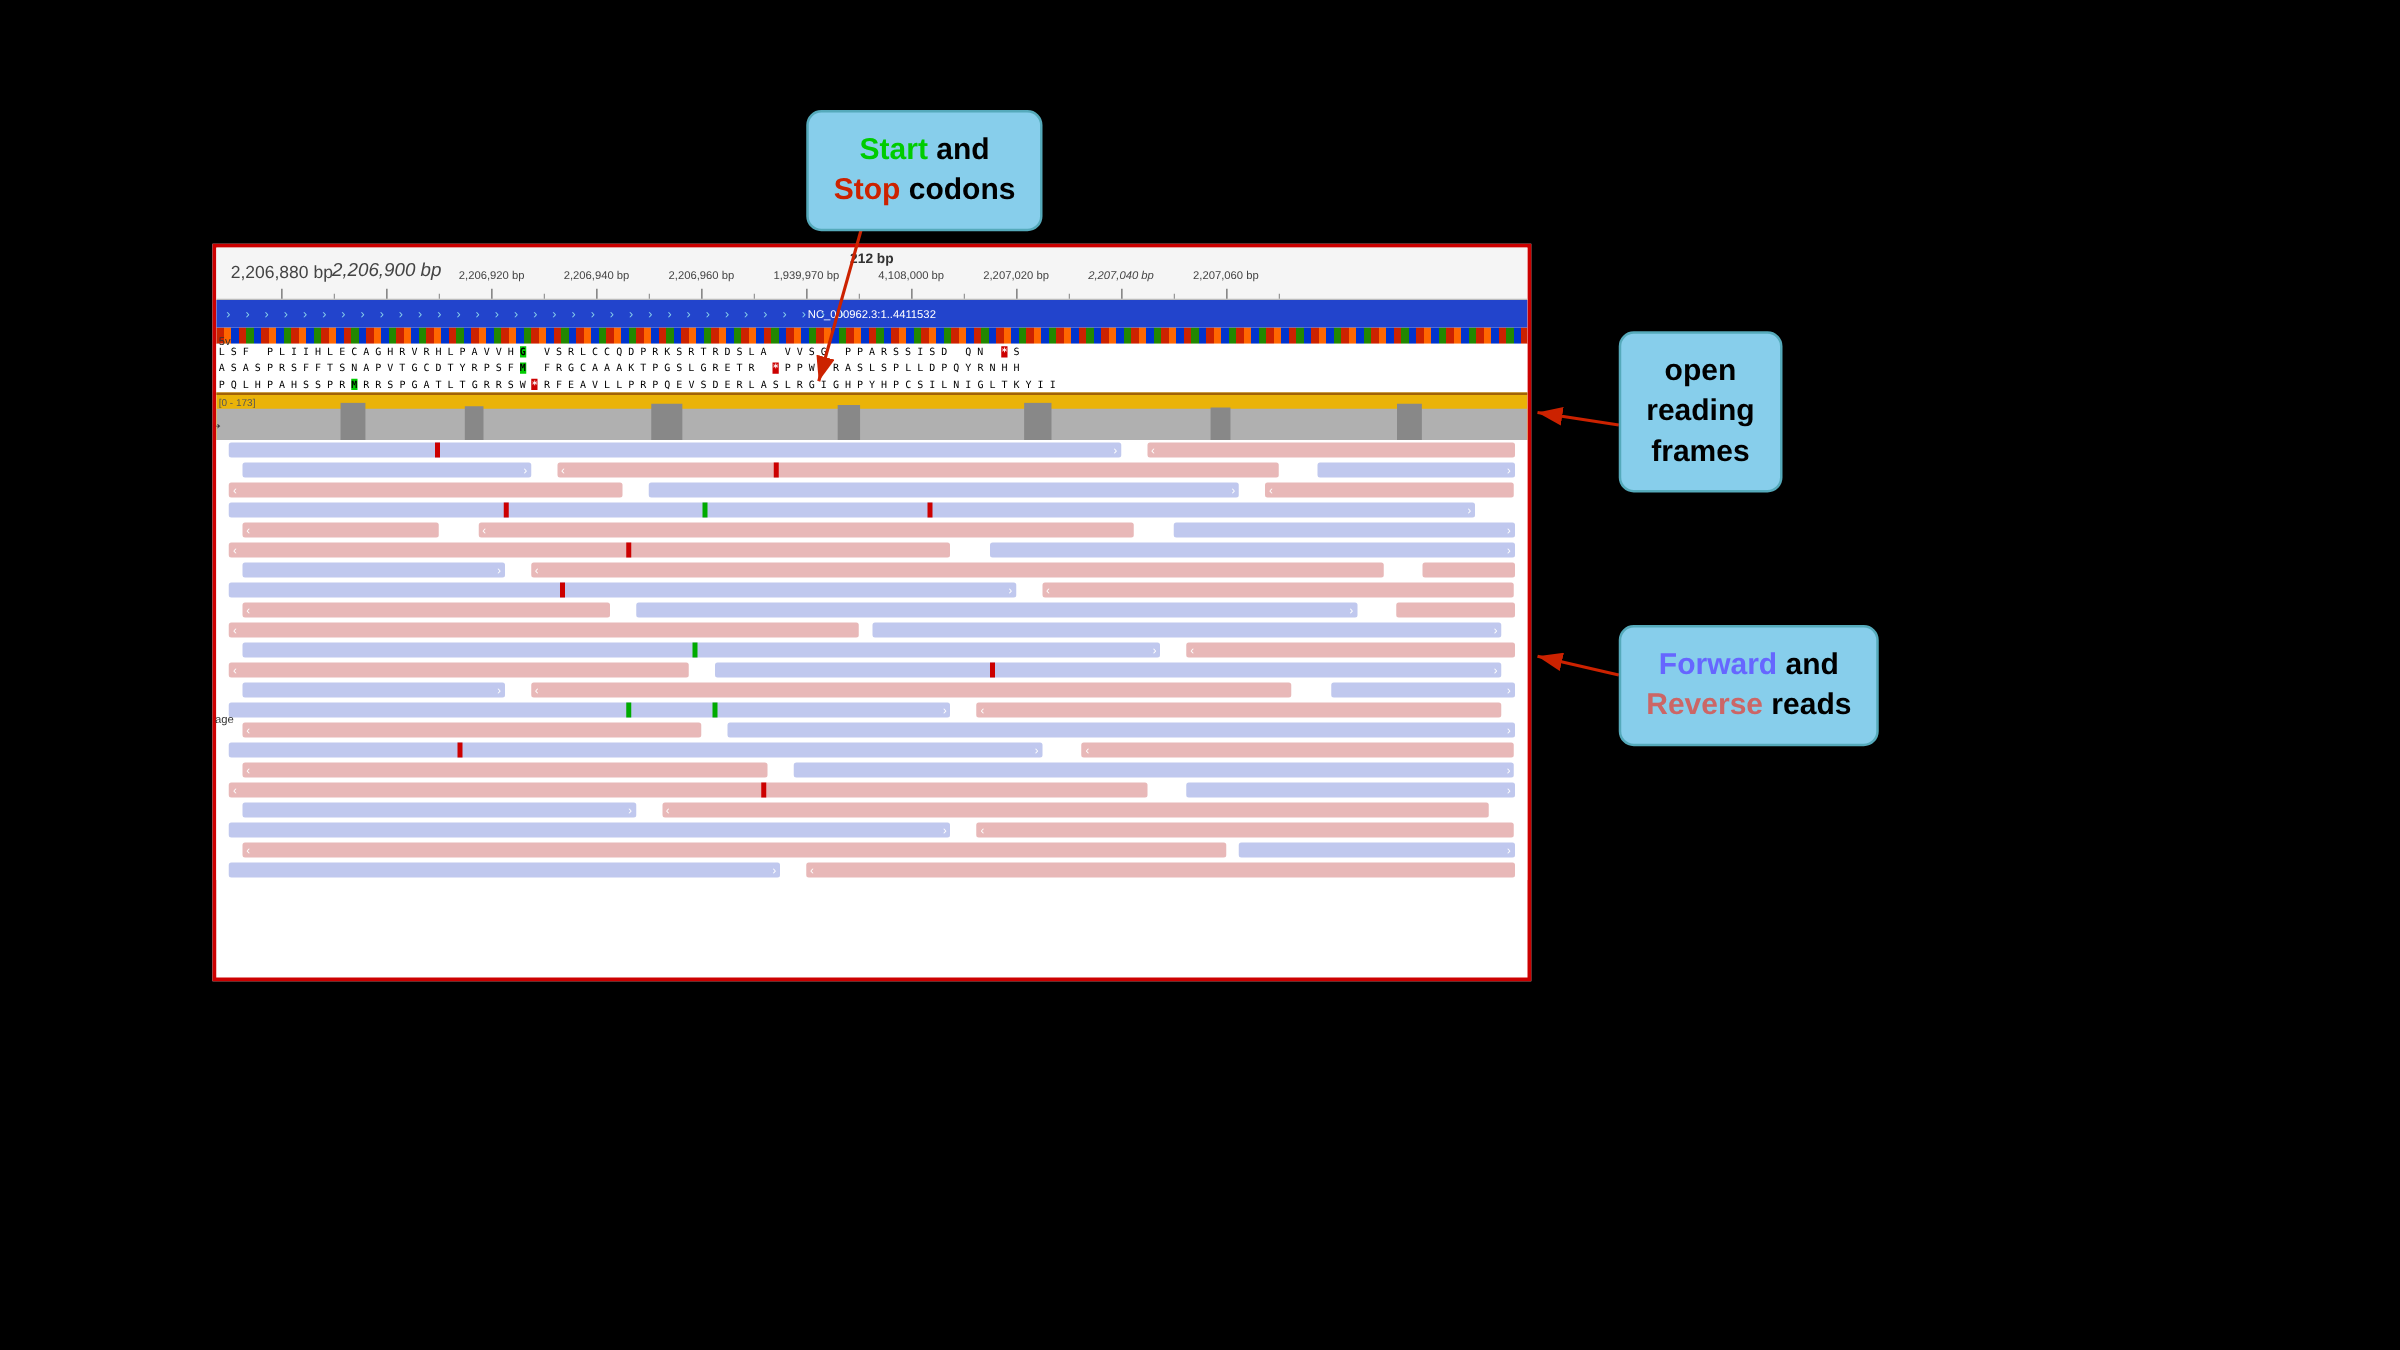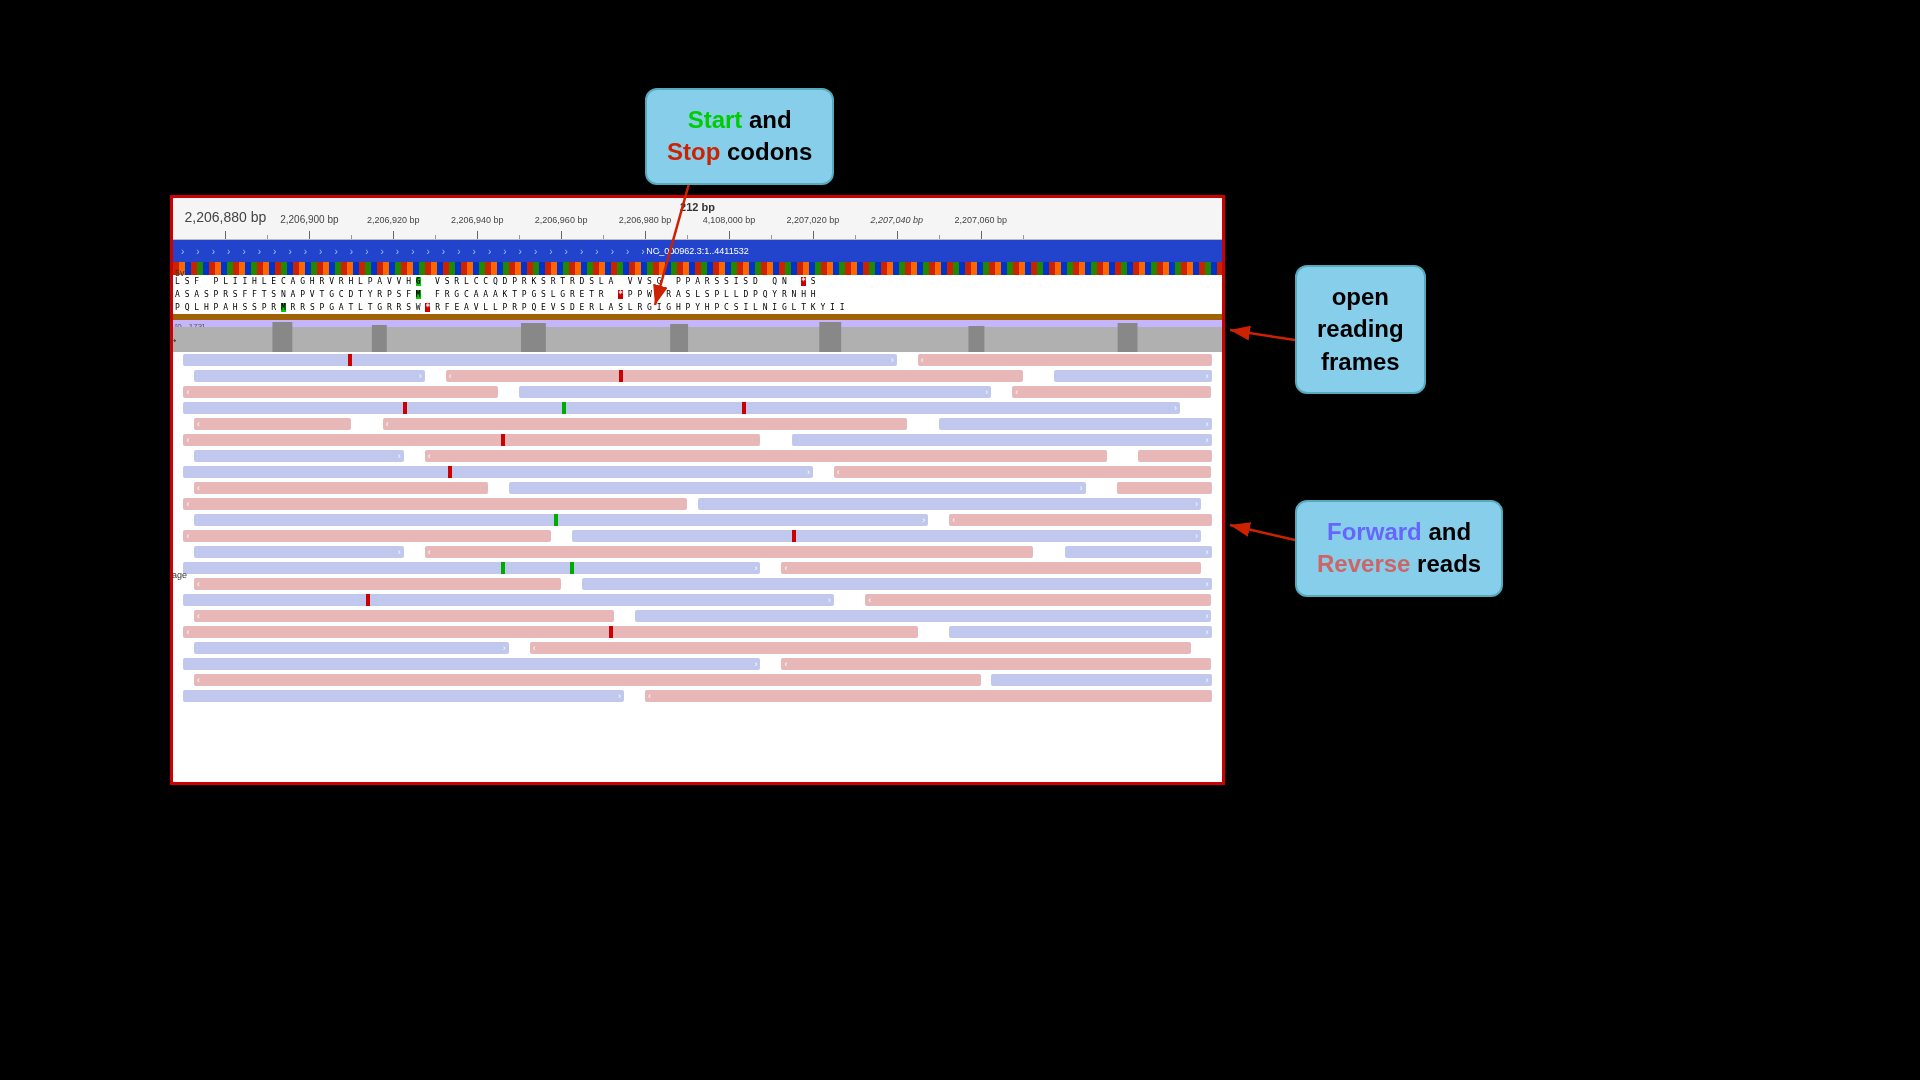--- a/index.html
+++ b/index.html
@@ -46,25 +46,25 @@
   </style>
 </head>
 <body>
 
 <div id="genome-viewer">
 
   <div id="ruler" style="height:42px; background:#f5f5f5; border-bottom:1px solid #bbb; position:relative;">
     <span style="position:absolute; top:3px; left:50%; transform:translateX(-50%); font-size:11px; font-weight:bold; color:#333;">212 bp</span>
 
     <span style="position:absolute; bottom:14px; left:5%; font-size:14px; color:#444; transform:translateX(-50%);">2,206,880 bp</span>
-    <span style="position:absolute; bottom:14px; left:13%; font-size:10px; color:#444; transform:translateX(-50%);">2,206,900 bp</span>
+    <span style="position:absolute; bottom:14px; left:13%; font-size:15px; color:#444; transform:translateX(-50%);font-style:italic;">2,206,900 bp</span>
     <span style="position:absolute; bottom:14px; left:21%; font-size:9px; color:#444; transform:translateX(-50%);">2,206,920 bp</span>
     <span style="position:absolute; bottom:14px; left:29%; font-size:9px; color:#444; transform:translateX(-50%);">2,206,940 bp</span>
     <span style="position:absolute; bottom:14px; left:37%; font-size:9px; color:#444; transform:translateX(-50%);">2,206,960 bp</span>
-    <span style="position:absolute; bottom:14px; left:45%; font-size:9px; color:#444; transform:translateX(-50%);">2,206,980 bp</span>
+    <span style="position:absolute; bottom:14px; left:45%; font-size:9px; color:#444; transform:translateX(-50%);">1,939,970 bp</span>
     <span style="position:absolute; bottom:14px; left:53%; font-size:9px; color:#444; transform:translateX(-50%);">4,108,000 bp</span>
     <span style="position:absolute; bottom:14px; left:61%; font-size:9px; color:#444; transform:translateX(-50%);">2,207,020 bp</span>
     <span style="position:absolute; bottom:14px; left:69%; font-size:9px; color:#444; transform:translateX(-50%);font-style:italic;">2,207,040 bp</span>
     <span style="position:absolute; bottom:14px; left:77%; font-size:9px; color:#444; transform:translateX(-50%);">2,207,060 bp</span>
 
     <div style="position:absolute; bottom:0; left:5%; width:1px; height:8px; background:#666;"></div>
     <div style="position:absolute; bottom:0; left:13%; width:1px; height:8px; background:#666;"></div>
     <div style="position:absolute; bottom:0; left:21%; width:1px; height:8px; background:#666;"></div>
     <div style="position:absolute; bottom:0; left:29%; width:1px; height:8px; background:#666;"></div>
     <div style="position:absolute; bottom:0; left:37%; width:1px; height:8px; background:#666;"></div>
@@ -129,21 +129,21 @@
   <div style="font-size:8px; font-family:monospace; color:#000; white-space:nowrap; overflow:hidden; line-height:13px; padding:0 2px; background:#fff; position:relative;">
     L S F &nbsp; P L I I H L E C A G H R V R H L P A V V H <span style="background:#00cc00; color:#000; font-weight:bold;">G</span> &nbsp; V S R L C C Q D P R K S R T R D S L A &nbsp; V V S G &nbsp; P P A R S S I S D &nbsp; Q N &nbsp; <span style="background:#cc0000; color:#fff; font-weight:bold;">*</span> S
   </div>
   <div style="font-size:8px; font-family:monospace; color:#000; white-space:nowrap; overflow:hidden; line-height:13px; padding:0 2px; background:#fff;">
     A S A S P R S F F T S N A P V T G C D T Y R P S F <span style="background:#00cc00; color:#000; font-weight:bold;">M</span> &nbsp; F R G C A A A K T P G S L G R E T R &nbsp; <span style="background:#cc0000; color:#fff; font-weight:bold;">*</span> P P W Y R A S L S P L L D P Q Y R N H H
   </div>
   <div style="font-size:8px; font-family:monospace; color:#000; white-space:nowrap; overflow:hidden; line-height:13px; padding:0 2px; background:#fff;">
     P Q L H P A H S S P R <span style="background:#00cc00; color:#000; font-weight:bold;">M</span> R R S P G A T L T G R R S W <span style="background:#cc0000; color:#fff; font-weight:bold;">*</span> R F E A V L L P R P Q E V S D E R L A S L R G I G H P Y H P C S I L N I G L T K Y I I
   </div>
 
-  <div style="height:38px; background:#c4b5fd; position:relative; border-top:6px solid #a16207;">
+  <div style="height:38px; background:#eab308; position:relative; border-top:2px solid #a16207;">
     <span style="position:absolute; left:2px; top:2px; font-size:8px; color:#555;">[0 - 173]</span>
 
     <div style="position:absolute; bottom:0; left:0; right:0; height:30px; overflow:hidden;">
       <svg width="100%" height="30" viewBox="0 0 1055 30" preserveAspectRatio="none">
         <rect x="0" y="5" width="1055" height="25" fill="#b0b0b0"></rect>
 
         <rect x="100" y="0" width="20" height="30" fill="#888"></rect>
         <rect x="200" y="3" width="15" height="27" fill="#888"></rect>
         <rect x="350" y="1" width="25" height="29" fill="#888"></rect>
         <rect x="500" y="2" width="18" height="28" fill="#888"></rect>

